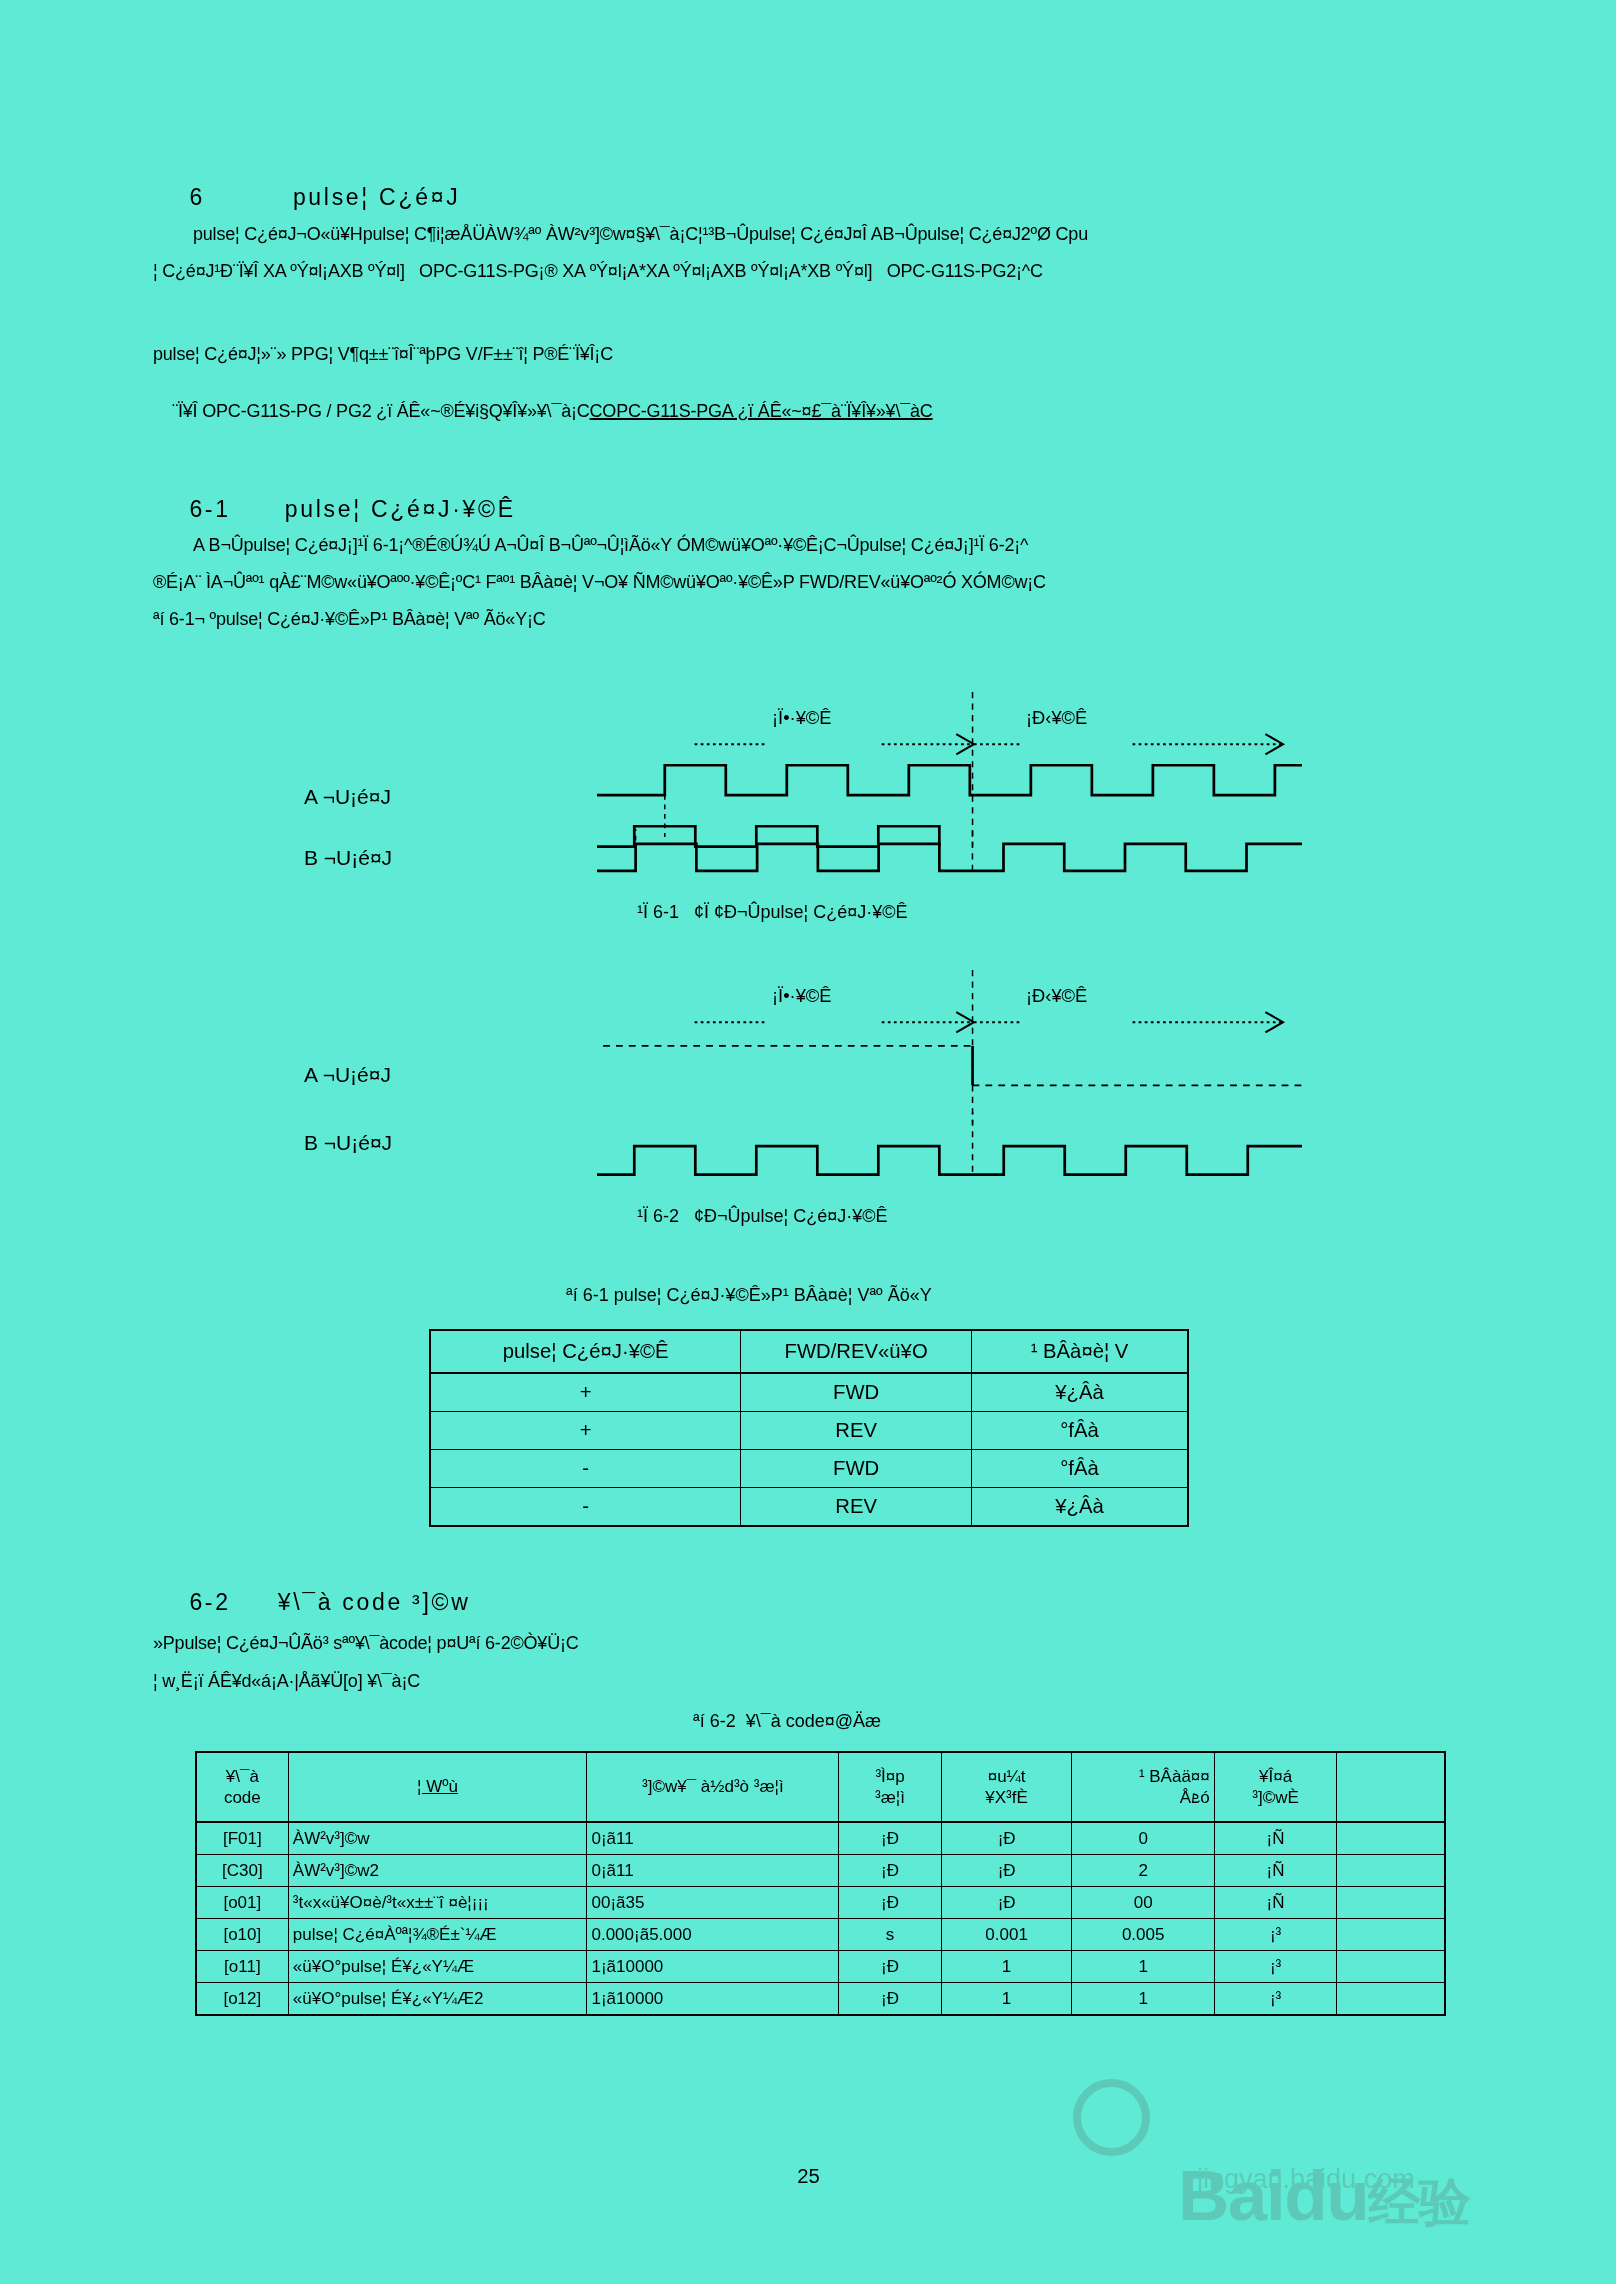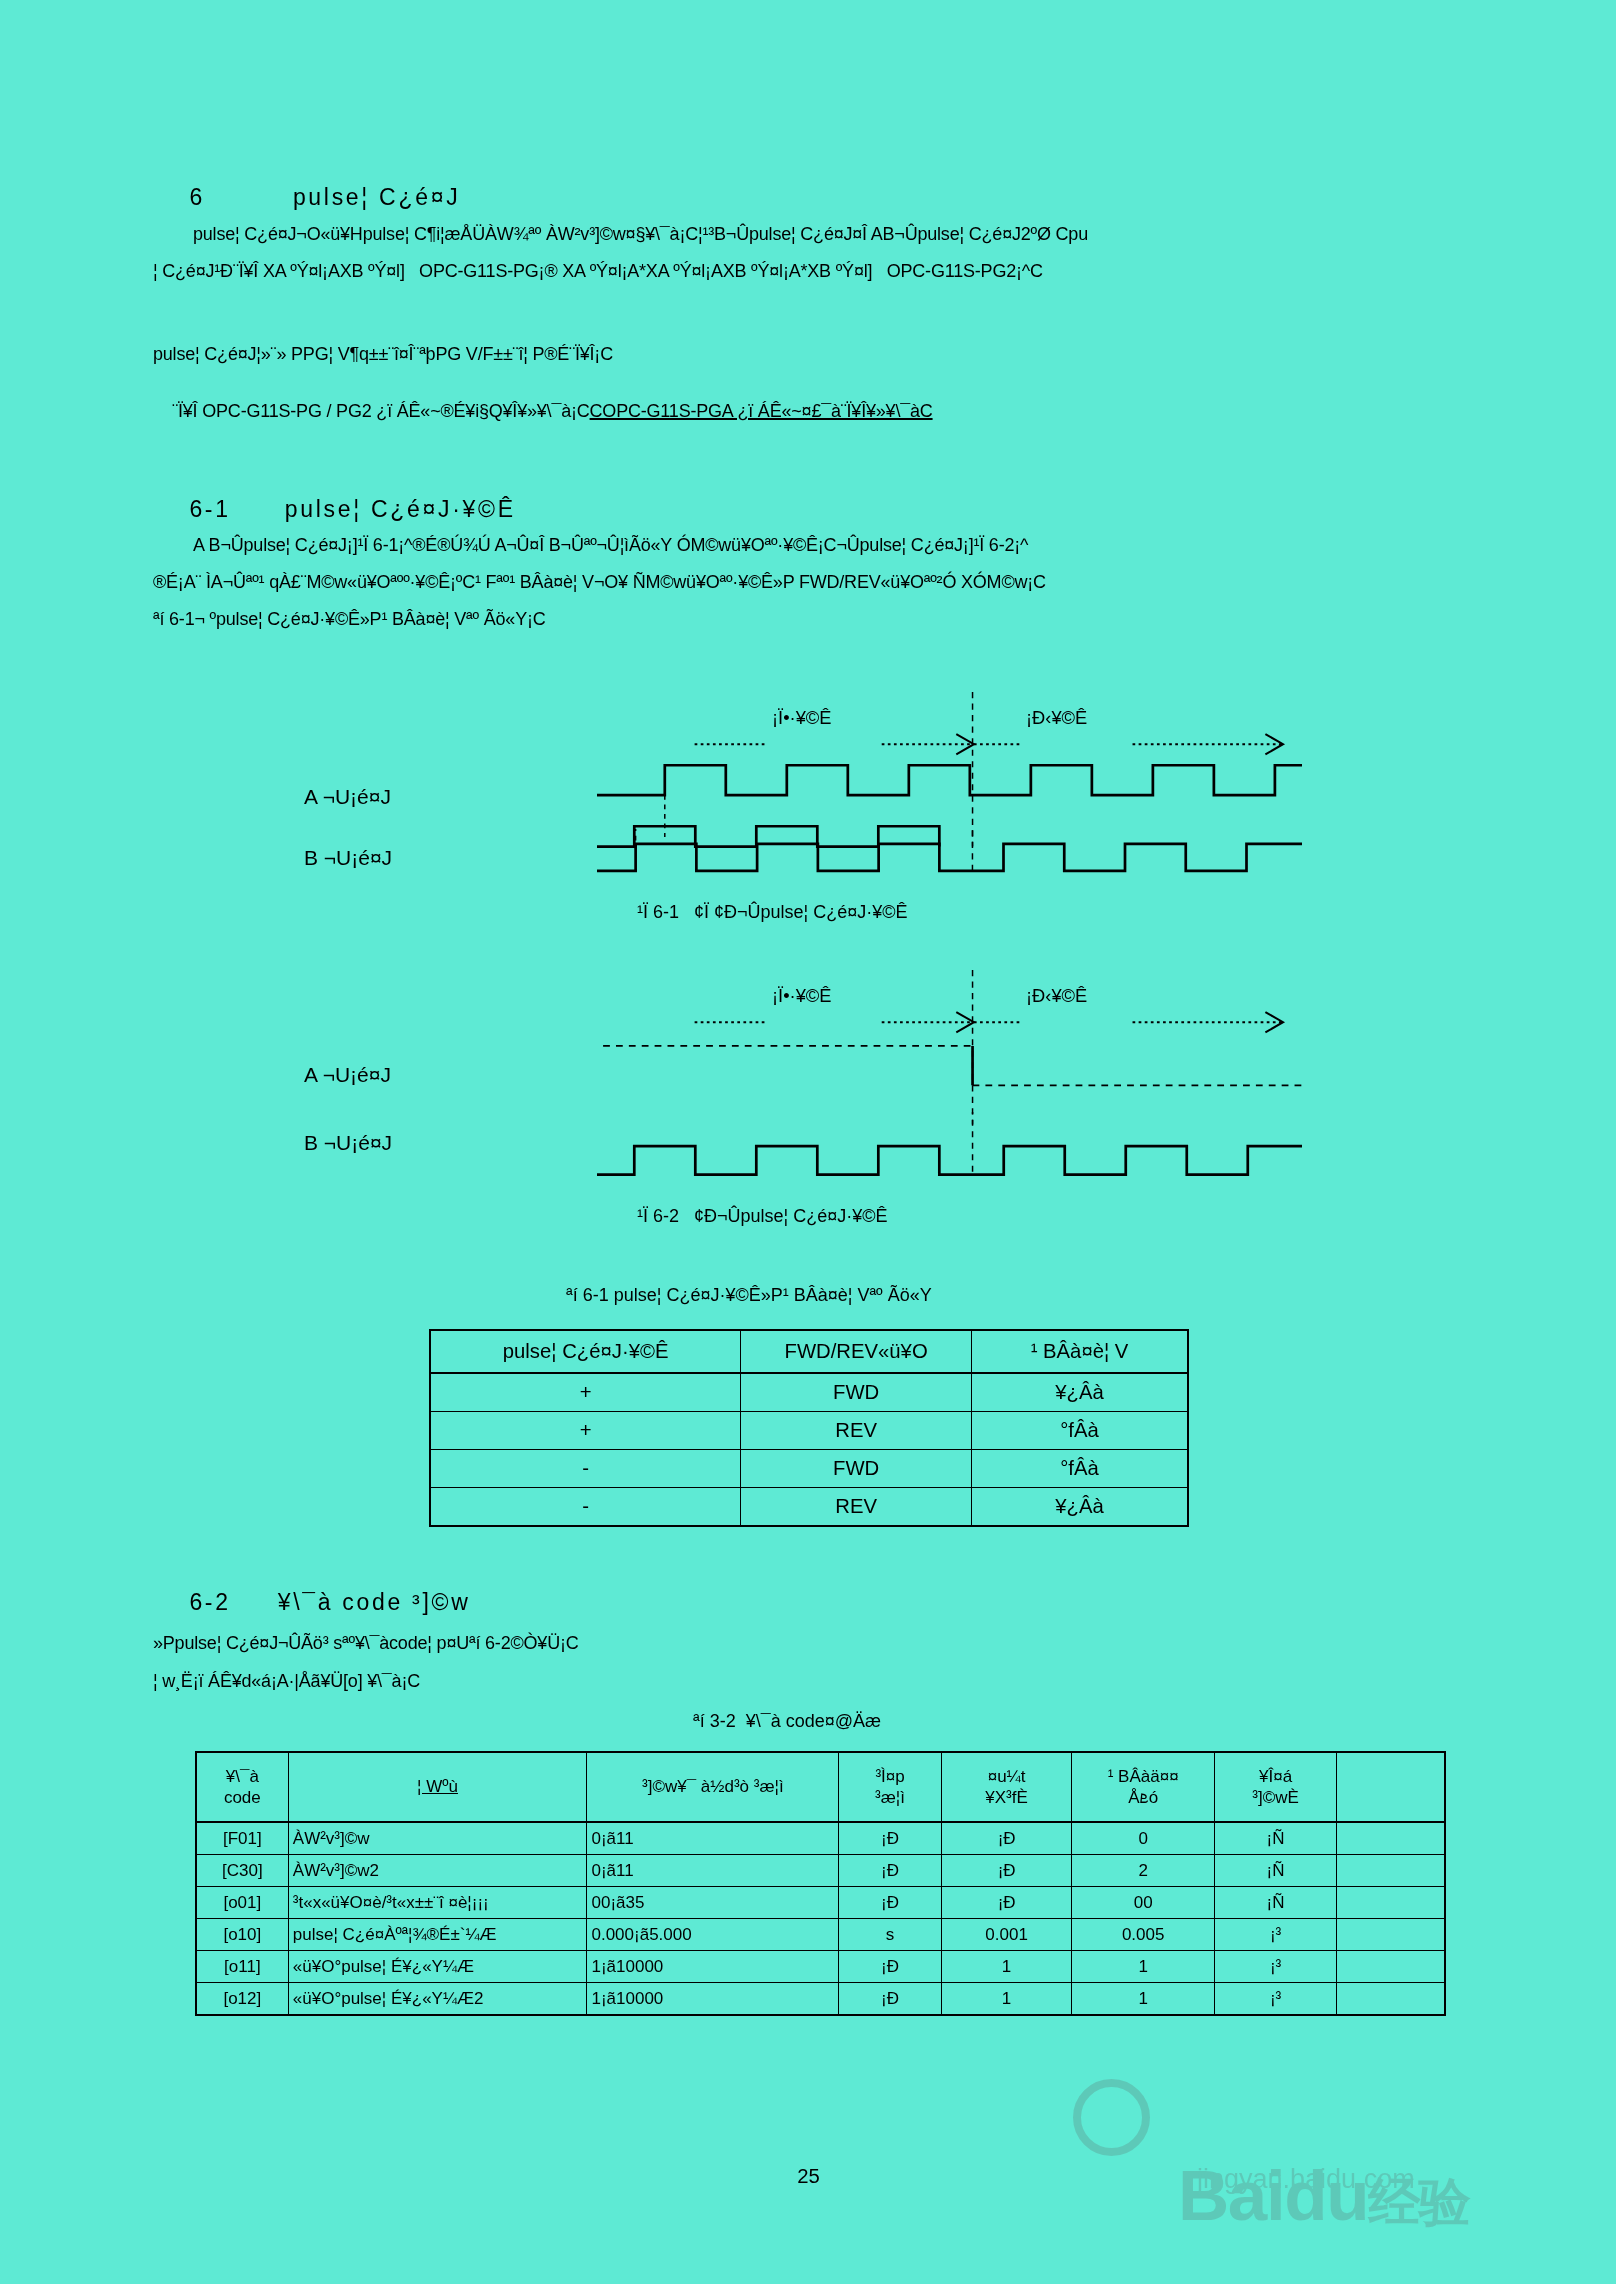--- a/index.html
+++ b/index.html
@@ -267,40 +267,40 @@
     </tbody>
   </table>
 
   <div class="txt head-t" style="left:153px; top:1568px;">
     <span>6-2</span><span style="display:inline-block;width:47px;"></span><span>¥\¯à code ³]©w</span>
   </div>
 
   <div class="txt body-t" style="left:153px; top:1634px;">»Ppulse¦ C¿é¤J¬ÛÃö³ sªº¥\¯àcode¦ p¤Uªí 6-2©Ò¥Ü¡C</div>
   <div class="txt body-t" style="left:153px; top:1672px;">¦ w¸Ë¡ï ÁÊ¥d«á¡A·|Åã¥Ü[o] ¥\¯à¡C</div>
 
-  <div class="txt cap-t" style="left:693px; top:1712px;">ªí 3-2  ¥\¯à code¤@Äæ</div>
+  <div class="txt cap-t" style="left:693px; top:1712px;">ªí 6-2  ¥\¯à code¤@Äæ</div>
 
   <table class="t2" style="left:195px; top:1751px; width:1251px;">
     <thead>
       <tr>
         <th style="width:87px;">
             <span class="hdr-stack">¥\¯à</span>
             <span class="hdr-stack">code</span>
           </th>
         <th style="width:304px;text-decoration:underline;">¦ Wºù</th>
         <th style="width:258px;">³]©w¥¯ à½d³ò ³æ¦ì</th>
         <th style="width:100px;">
             <span class="hdr-stack">³Ì¤p</span>
             <span class="hdr-stack">³æ¦ì</span>
           </th>
         <th style="width:130px;">
             <span class="hdr-stack">¤u¼t</span>
             <span class="hdr-stack">¥X³f­È</span>
           </th>
-        <th style="width:142px;">
+        <th style="width:142px;text-align:right;">
             <span class="hdr-stack">¹ BÂàä¤¤</span>
             <span class="hdr-stack">Åܧó</span>
           </th>
         <th style="width:121px;">
             <span class="hdr-stack">¥Î¤á</span>
             <span class="hdr-stack">³]©w­È</span>
           </th>
         <th style="width:109px;"></th>
       </tr>
     </thead>

